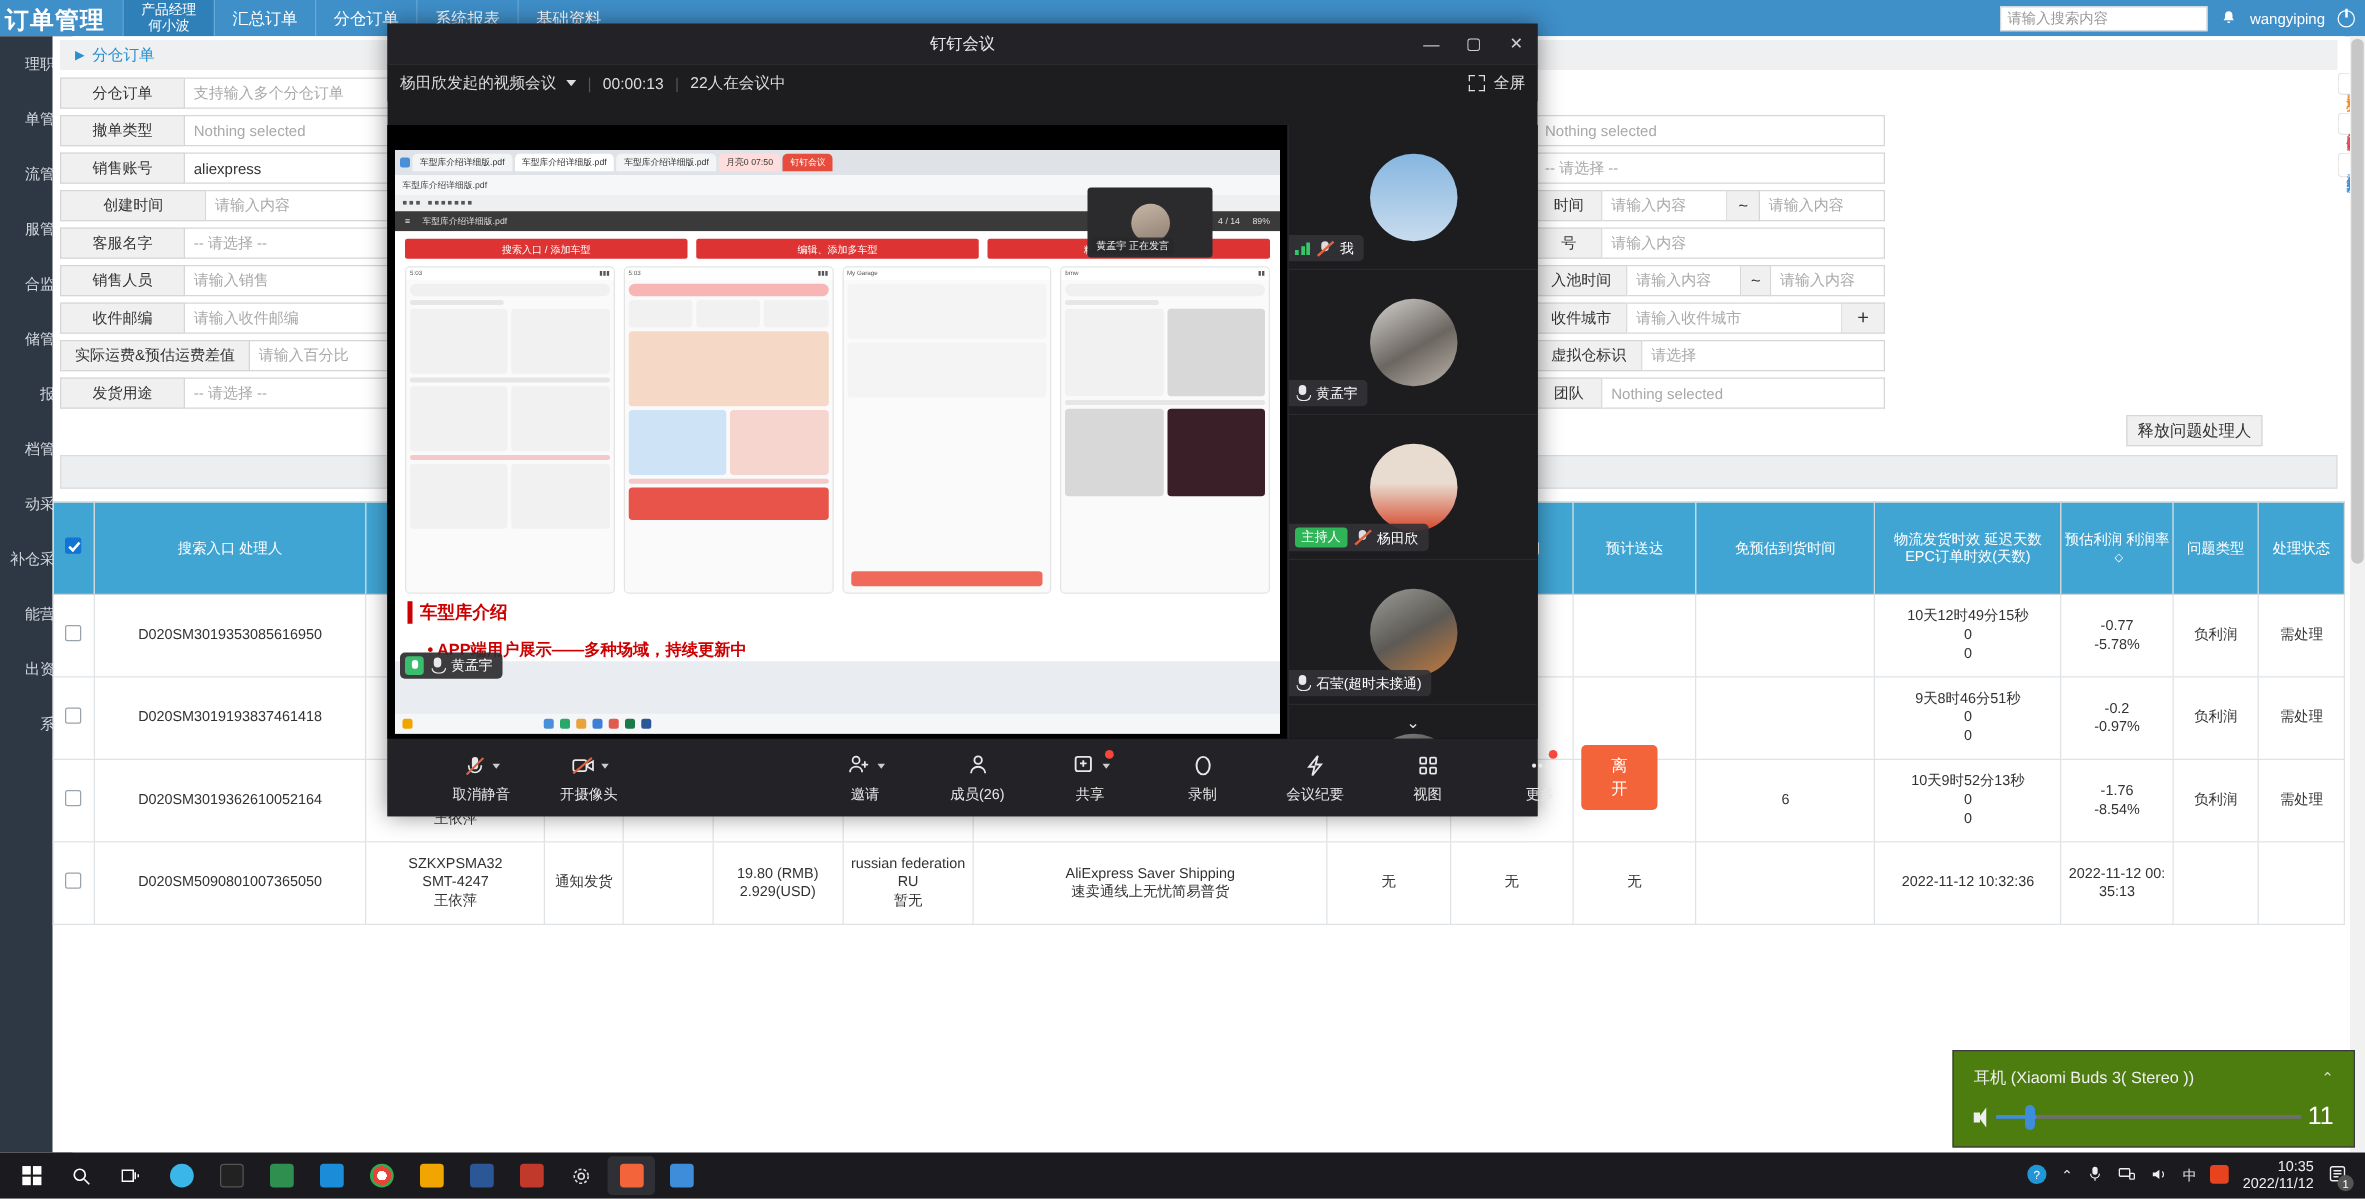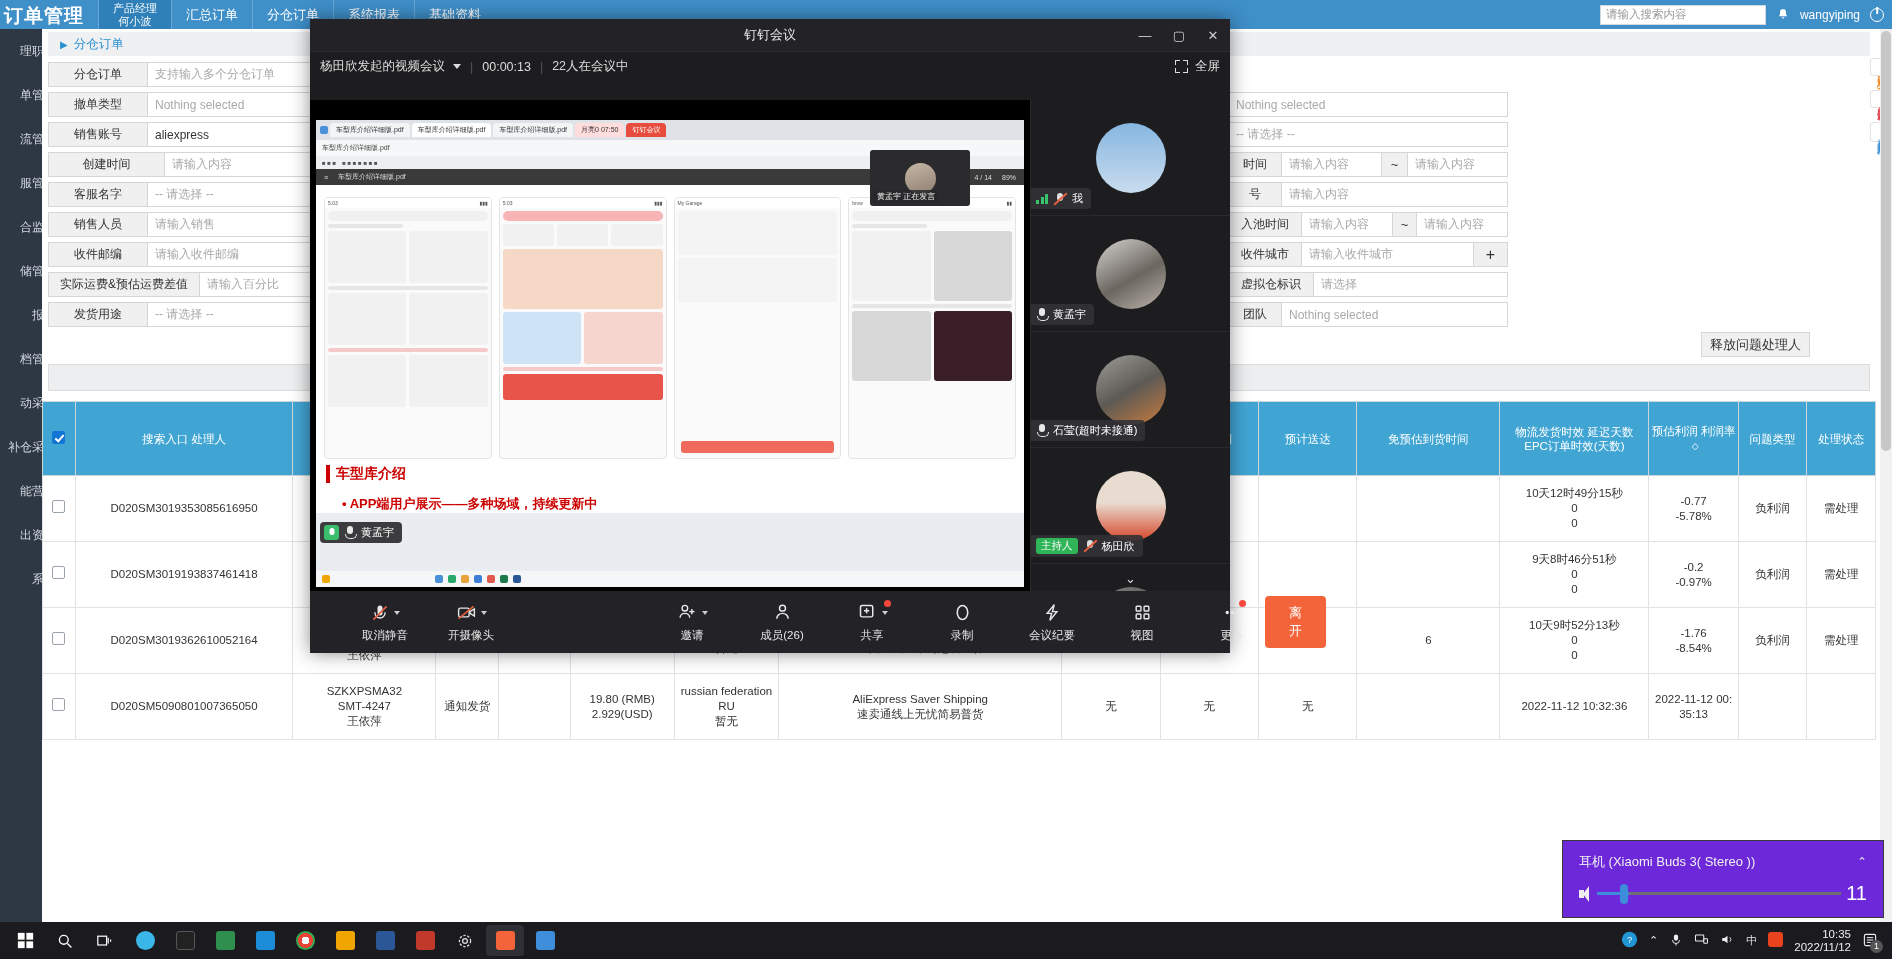--- a/index.html
+++ b/index.html
@@ -239,21 +239,21 @@
     display: flex; align-items: center; padding: 0 6px; gap: 2px;
   }
   .tbicon { width: 38px; height: 31px; display: flex; align-items: center; justify-content: center; border-radius: 4px; position: relative; }
   .tbsq { width: 19px; height: 19px; border-radius: 3px; }
   .tb-right { margin-left: auto; display: flex; align-items: center; gap: 11px; color: #e6e6e6; font-size: 11px; padding-right: 8px; }
   .clock { text-align: right; line-height: 13px; font-size: 11.5px; color: #eee; }
 
   
   #volflyout {
     position: absolute; right: 8px; bottom: 41px; width: 322px; height: 78px;
-    background: #6d28d9; border: 1px solid #3a3a3e; color: #f0f0f0;
+    background: #4d7c0f; border: 1px solid #3a3a3e; color: #f0f0f0;
     padding: 12px 16px; display: flex; flex-direction: column; justify-content: space-between;
   }
   .vf-top { display: flex; align-items: center; font-size: 13px; }
   .vf-chev { margin-left: auto; color: #ddd; font-size: 12px; }
   .vf-bottom { display: flex; align-items: center; gap: 0; }
   .vf-slider { flex: 1; height: 3px; background: #6f6f73; position: relative; }
   .vf-fill { position: absolute; left: 0; top: 0; height: 3px; background: #3d8ddb; width: 13%; }
   .vf-knob { position: absolute; left: 11%; top: 50%; transform: translate(-50%,-50%); width: 8px; height: 20px; background: #3d8ddb; border-radius: 4px; }
   .vf-val { font-size: 20px; color: #fff; min-width: 26px; text-align: right; }
   .spk { width: 18px; height: 16px; position: relative; }
@@ -615,20 +615,25 @@
             <span>■ ■ ■</span>
             <span>■ ■ ■ ■ ■ ■ ■</span>
           </div>
           <div class="pdf-bar">
             <span>≡</span>
             <span>车型库介绍详细版.pdf</span>
             <span style="margin-left:auto">4 / 14</span>
             <span>89%</span>
           </div>
           <div class="pdf-page">
+            <div style="display:flex;gap:7px">
+              <div class="redbar" style="flex:1">搜索入口 / 添加车型</div>
+              <div class="redbar" style="flex:1">编辑、添加多车型</div>
+              <div class="redbar" style="flex:1">精准匹配的适配产品</div>
+            </div>
             <div class="phones">
               <div class="phone">
                 <div class="ph-head">
                     <span>5:03</span>
                     <span>▮▮▮</span>
                   </div>
                 <div class="ph-search"></div>
                 <div class="ph-txt sm"></div>
                 <div class="ph-row">
                     <div class="ph-card"></div>
@@ -734,33 +739,33 @@
 
         <div class="ptile">
           <div class="pavatar" style="background:linear-gradient(150deg,#d6d3cf,#6b6660 55%,#bdb6ae)"></div>
           <div class="plabel">
             <span class="mic-on"></span>
             <span>黄孟宇</span>
           </div>
         </div>
 
         <div class="ptile">
-          <div class="pavatar" style="background:linear-gradient(150deg,#9c9c98,#5d5a55,#c97b3c)"></div>
-          <div class="plabel">
-            <span class="mic-on"></span>
-            <span>石莹(超时未接通)</span>
-          </div>
-        </div>
-
-        <div class="ptile">
           <div class="pavatar" style="background:linear-gradient(180deg,#e8dcd0 45%,#d6462a)"></div>
           <div class="plabel">
             <span class="badge-host">主持人</span>
             <span class="mic-off"></span>
             <span>杨田欣</span>
+          </div>
+        </div>
+
+        <div class="ptile">
+          <div class="pavatar" style="background:linear-gradient(150deg,#9c9c98,#5d5a55,#c97b3c)"></div>
+          <div class="plabel">
+            <span class="mic-on"></span>
+            <span>石莹(超时未接通)</span>
           </div>
         </div>
 
         <div class="ptile">
           <div class="pavatar" style="background:linear-gradient(150deg,#8a8a86,#3b3b3b 60%,#c4386e)"></div>
         </div>
 
         <div class="rail-more">⌄</div>
       </div>
     </div>

